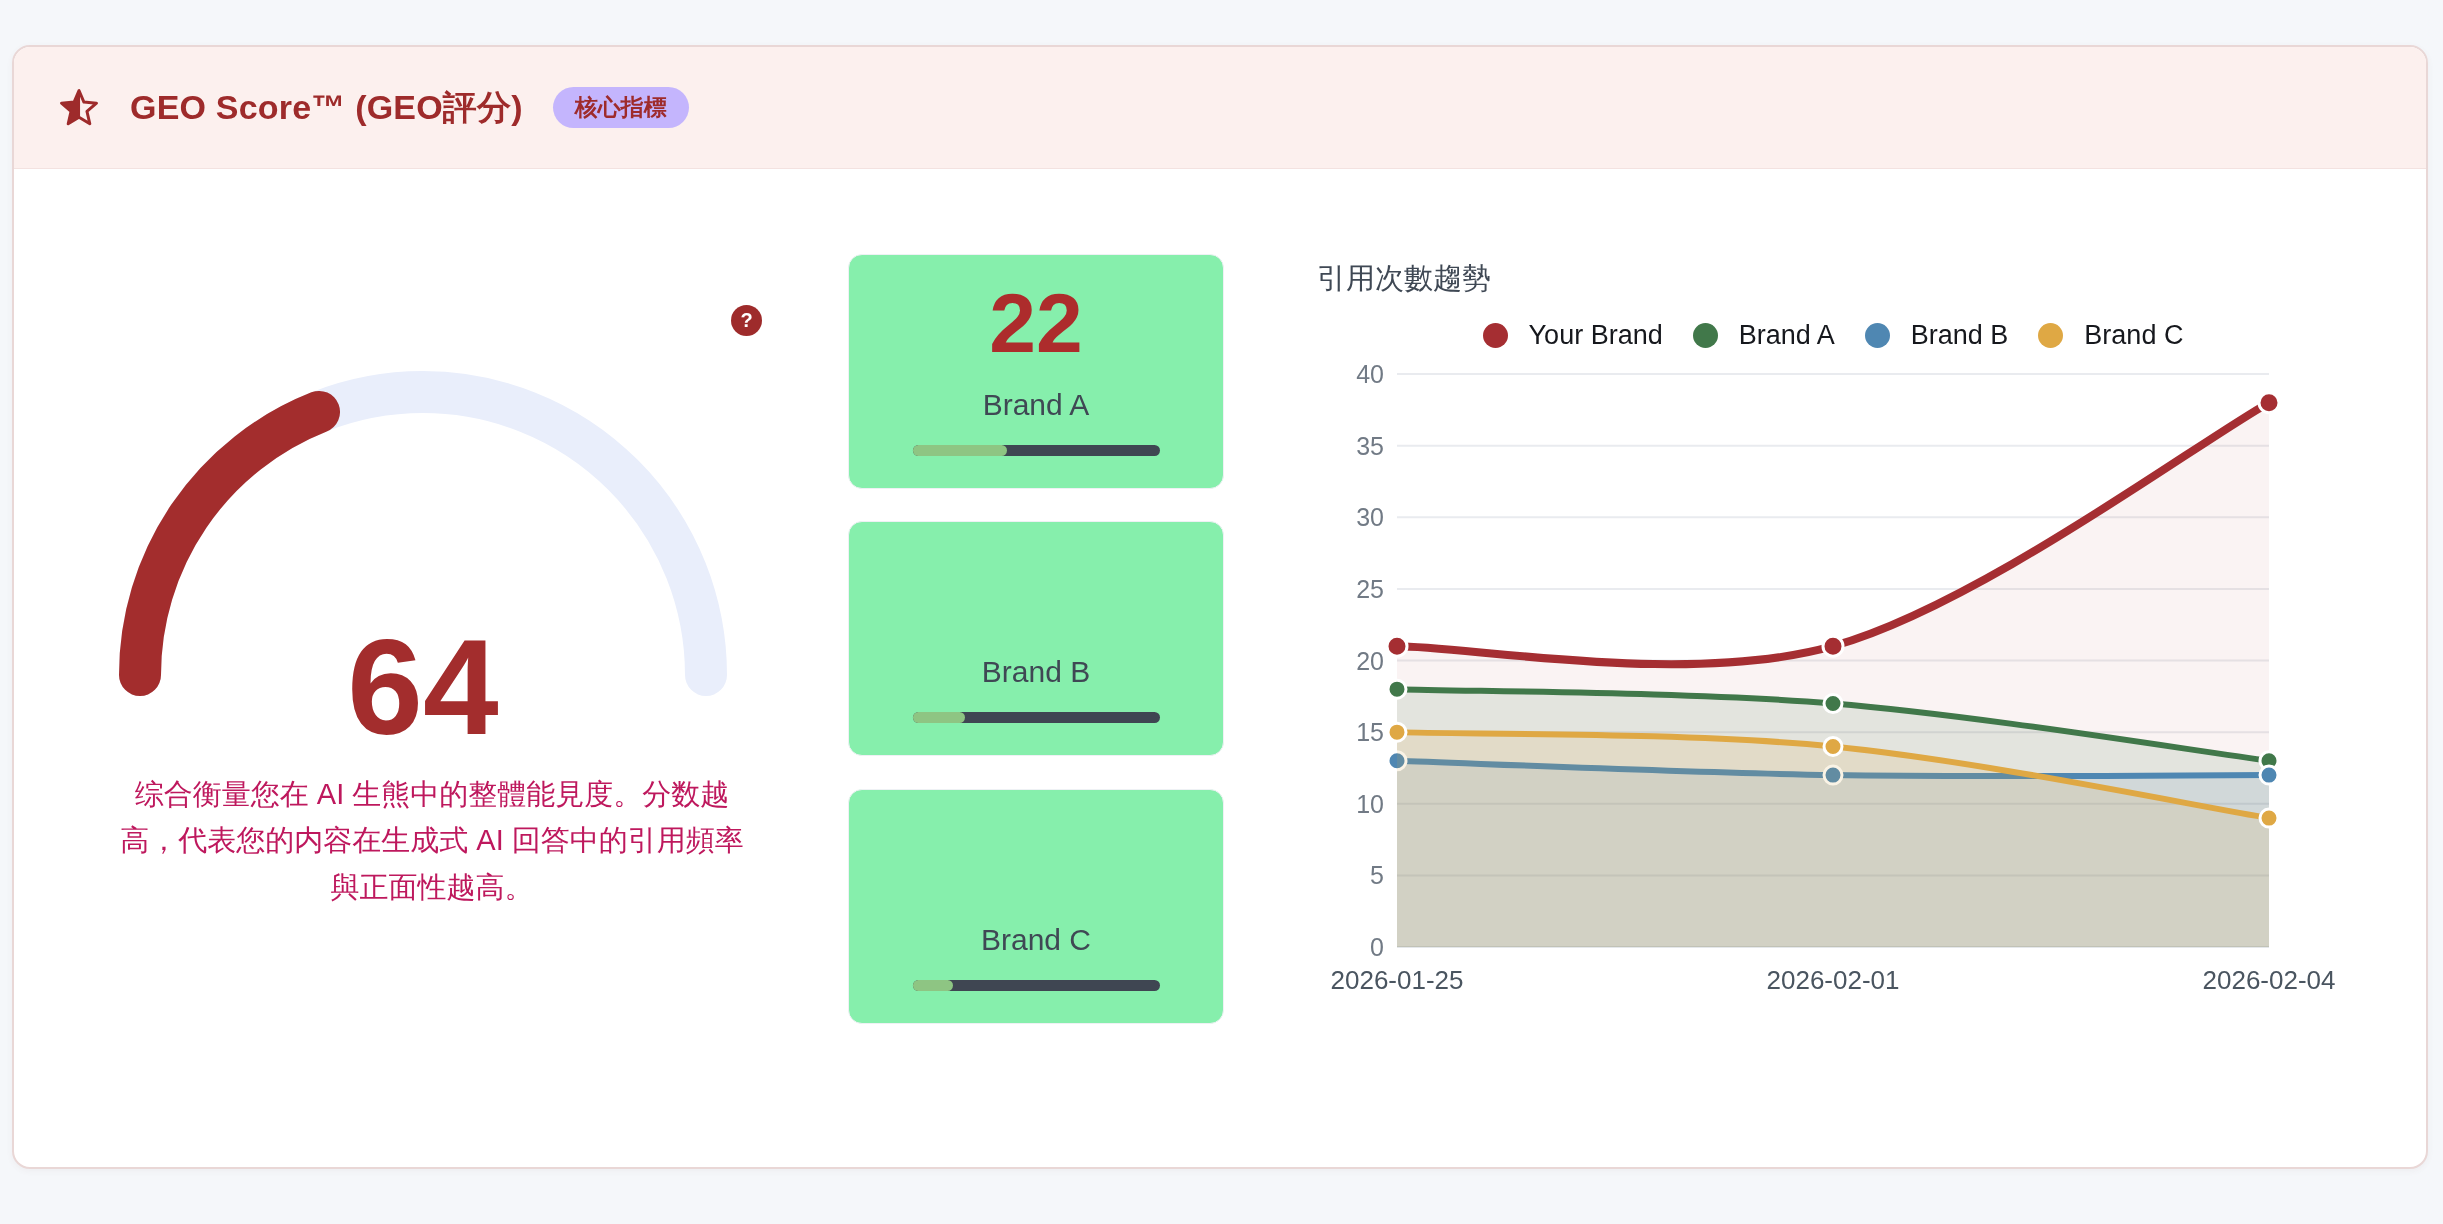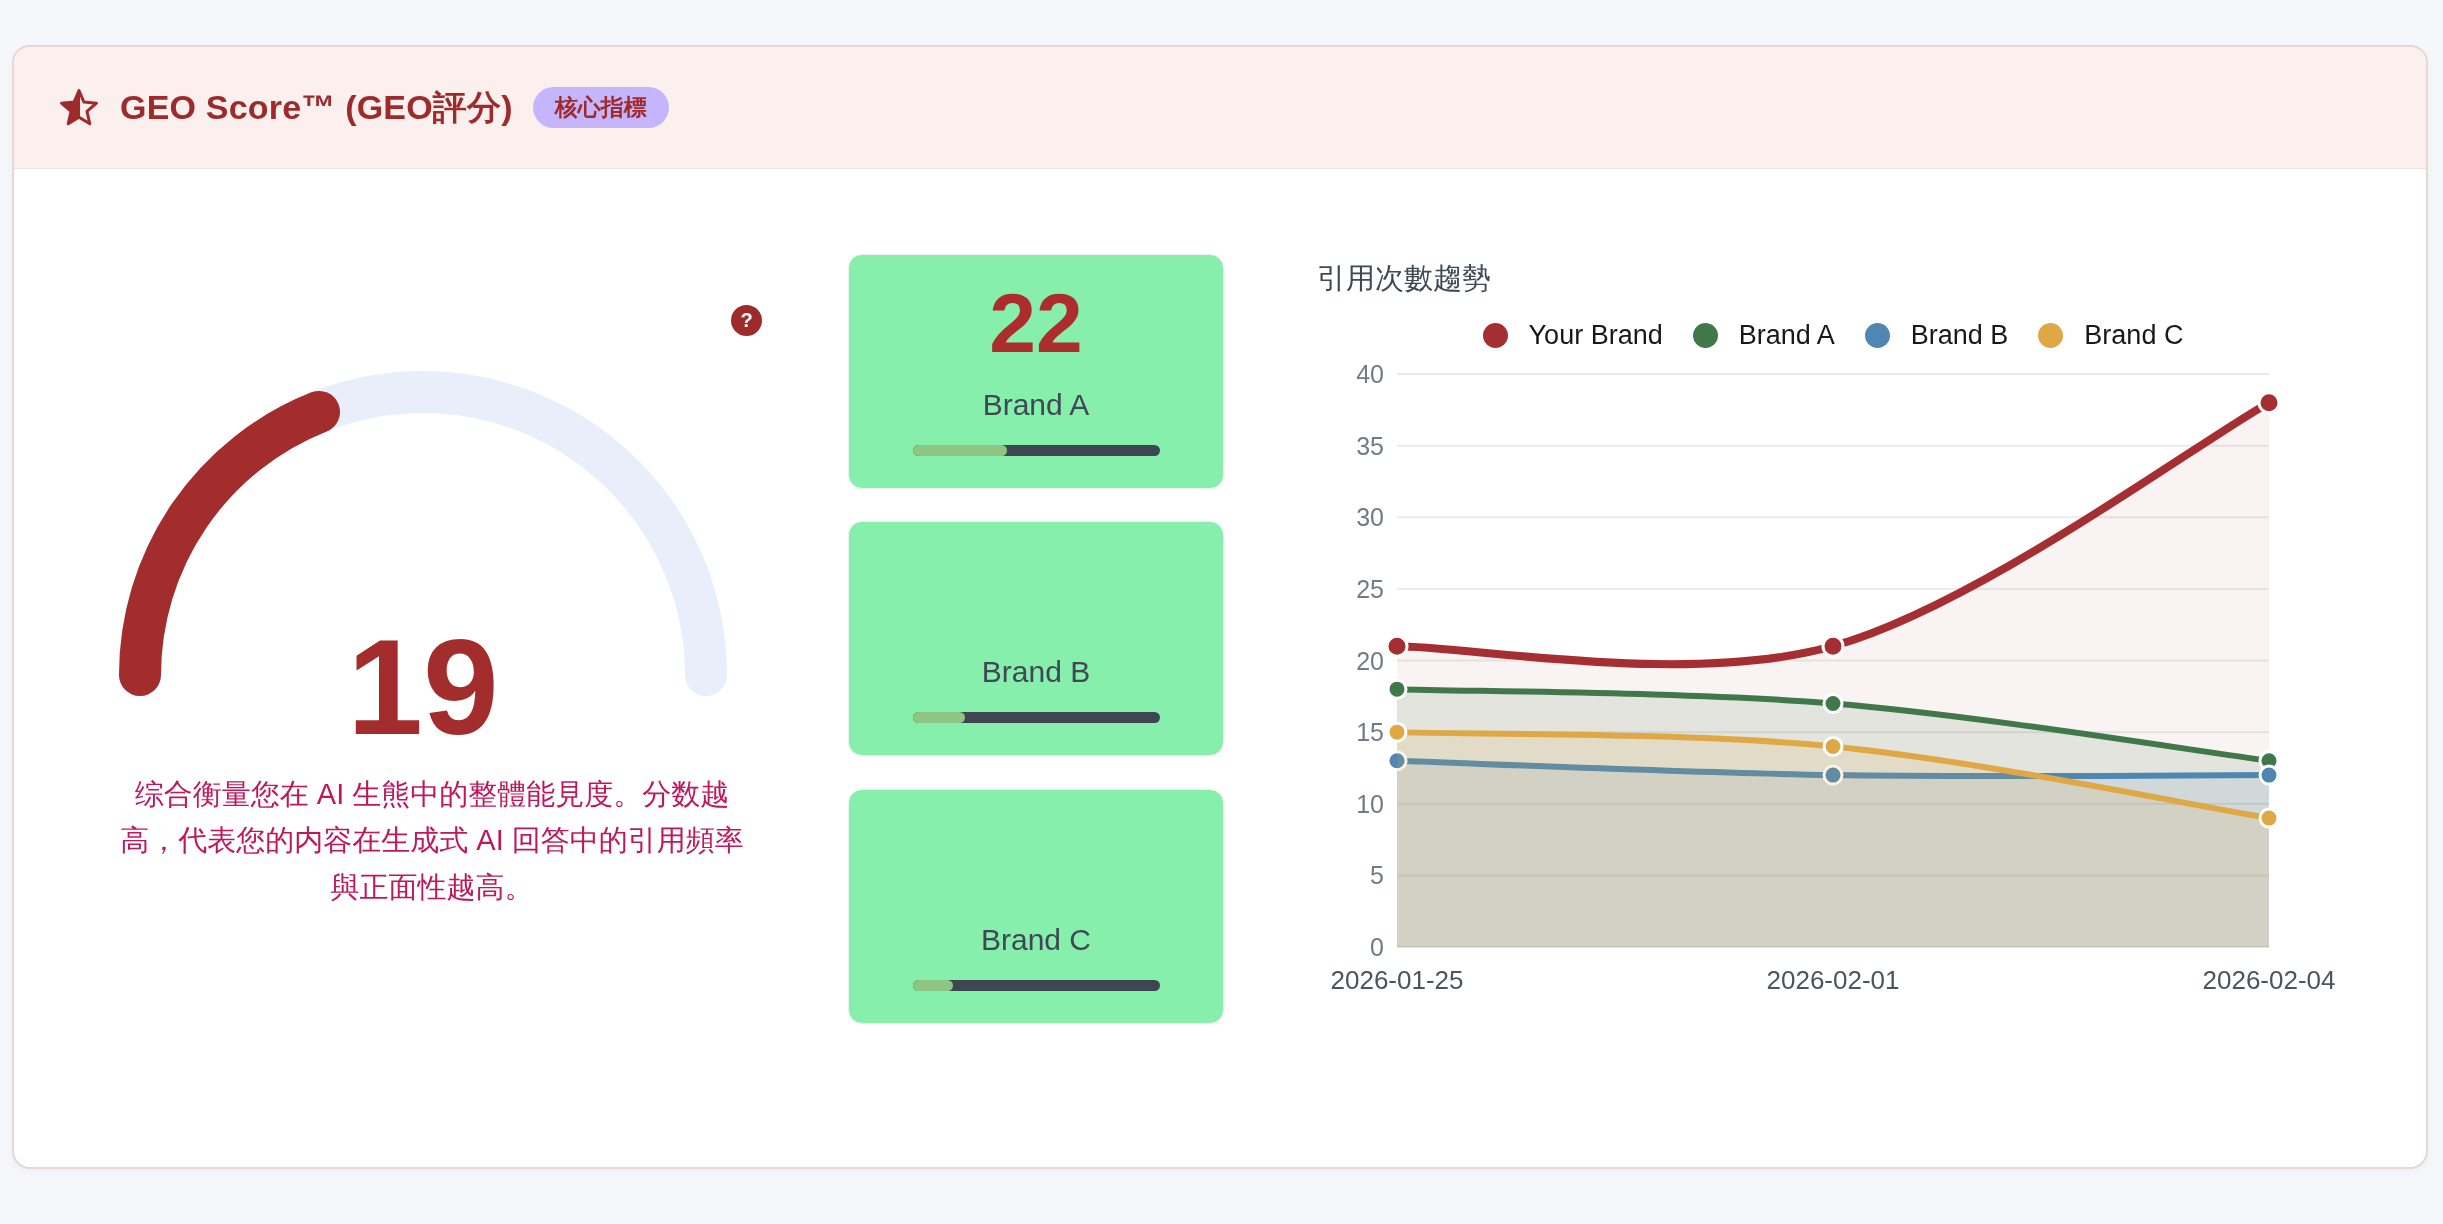--- a/index.html
+++ b/index.html
@@ -12,21 +12,21 @@
   .page{position:absolute;inset:0;}
   .card{
     position:absolute;left:12px;top:45px;width:2412px;height:1120px;
     background:#ffffff;border:2px solid #e9d7d6;border-radius:18px;
     box-shadow:0 2px 6px rgba(120,80,80,.06);
     overflow:hidden;
   }
   .card-header{
     position:absolute;left:0;top:0;right:0;height:121px;
     background:#fcf0ee;border-bottom:1px solid #f3e2e0;
-    display:flex;align-items:center;gap:20px;padding-left:44px;
+    display:flex;align-items:center;gap:30px;padding-left:44px;
   }
   .card-title{margin:0;font-size:34px;font-weight:bold;color:#9e2b2b;letter-spacing:.2px;}
   .badge{
     background:#c4b5fd;color:#9e2b2b;font-size:23px;font-weight:bold;
     padding:9px 22px;border-radius:999px;line-height:1;
   }
   .star{width:42px;height:42px;display:inline-block;}
   
   .help{
     position:absolute;left:717px;top:258px;width:31px;height:31px;border:none;
@@ -99,21 +99,21 @@
       <h2 class="card-title">GEO Score™ (GEO評分)</h2>
       <span class="badge">核心指標</span>
     </header>
 
     <div>
       <button class="help">?</button>
       <svg id="gauge-svg" width="620" height="345">
           <path d="M 27 312 A 283 283 0 0 1 593 312" fill="none" stroke="#e9eefb" stroke-width="42" stroke-linecap="round"></path>
           <path d="M 27 312 A 283 283 0 0 1 593 312" fill="none" stroke="#a32d2d" stroke-width="42" stroke-linecap="round" stroke-dasharray="337.84687396704635 889.0707209659115"></path>
         </svg>
-      <div class="score">19</div>
+      <div class="score">64</div>
       <p class="desc">综合衡量您在 AI 生熊中的整體能見度。分数越高，代表您的内容在生成式 AI 回答中的引用頻率與正面性越高。</p>
     </div>
 
     <div class="mini-card" style="top:207px">
       <div class="num">22</div>
       <div class="name">Brand A</div>
       <div class="bar" style="background: rgb(63, 70, 82);">
           <div class="fill" style="width: 38%; background: rgb(142, 197, 131);"></div>
         </div>
     </div>

